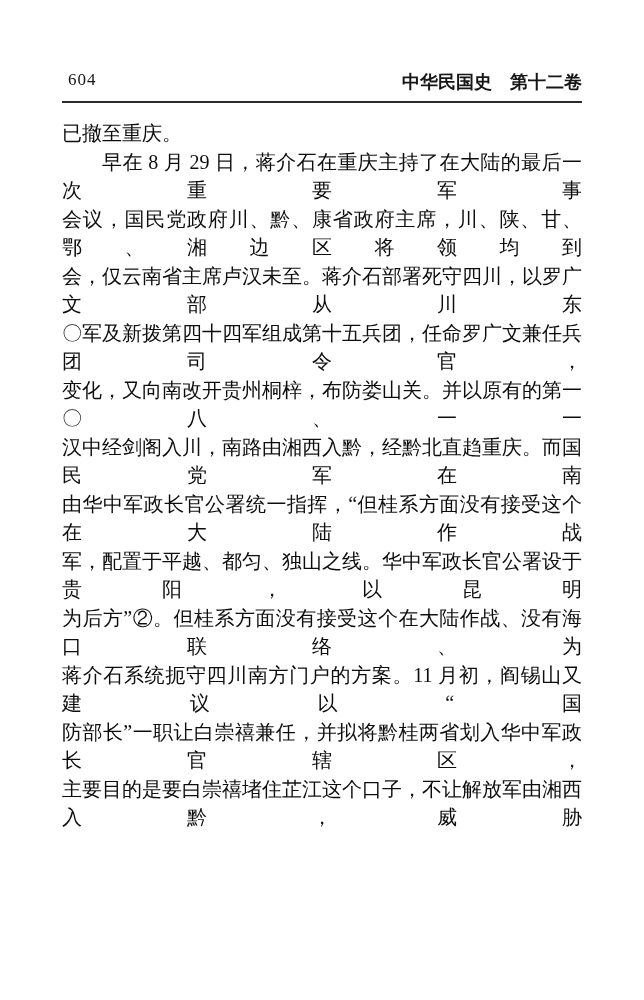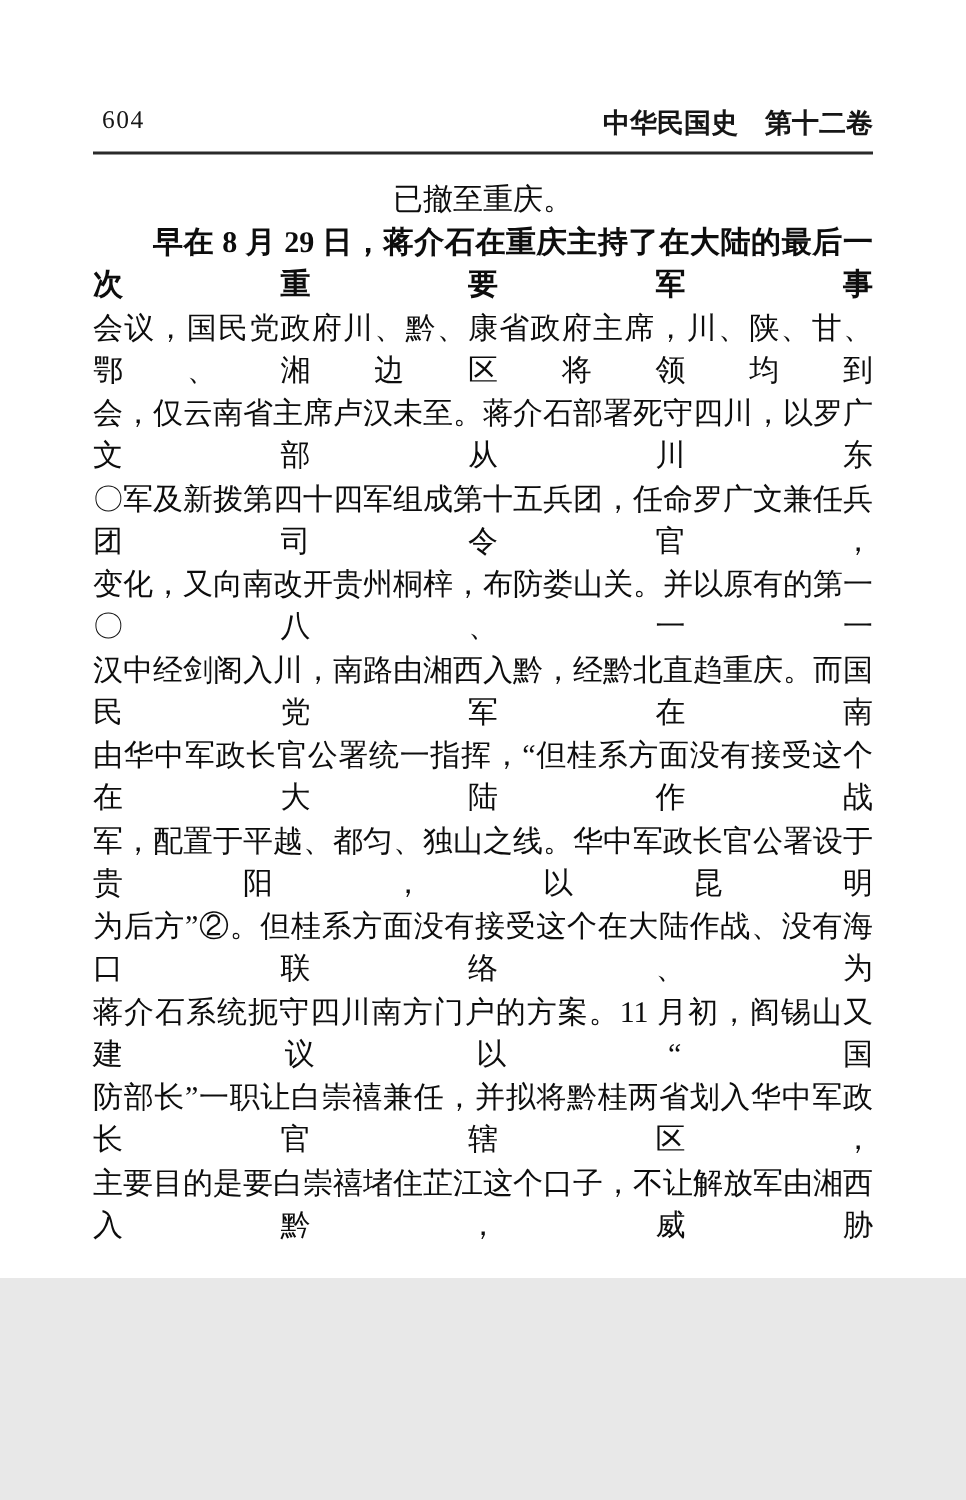--- a/index.html
+++ b/index.html
@@ -3,21 +3,21 @@
 <meta charset="utf-8">
 <style>
   html, body {
     margin: 0;
     padding: 0;
     background: #e8e8e8;
   }
   .page {
     position: relative;
     width: 644px;
-    height: 852px;
+    height: 1000px;
     margin: 0 auto;
     background: #ffffff;
     color: #111111;
     font-family: "Liberation Serif", "DejaVu Serif", serif;
     overflow: hidden;
     box-sizing: border-box;
   }
   .content {
     position: absolute;
     left: 62px;
@@ -52,35 +52,34 @@
     margin-top: 7px;
   }
   .bodytext {
     margin-top: 16px;
     font-size: 20px;
     line-height: 28.5px;
     color: #0d0d0d;
   }
   .line {
     white-space: nowrap;
-    text-align: center;
+    text-align: left;
   }
   .line.fill {
     white-space: normal;
     text-align: justify;
     text-align-last: justify;
     text-justify: inter-character;
   }
   .line.indent {
     padding-left: 40px;
   }
   .line.fill.indent {
     padding-left: 0;
     text-indent: 40px;
-    font-weight: bold;
   }
 </style>
 </head>
 <body>
 
 <div class="page">
   <div class="content">
 
     <div class="header">
       <span class="pagenum">604</span>

